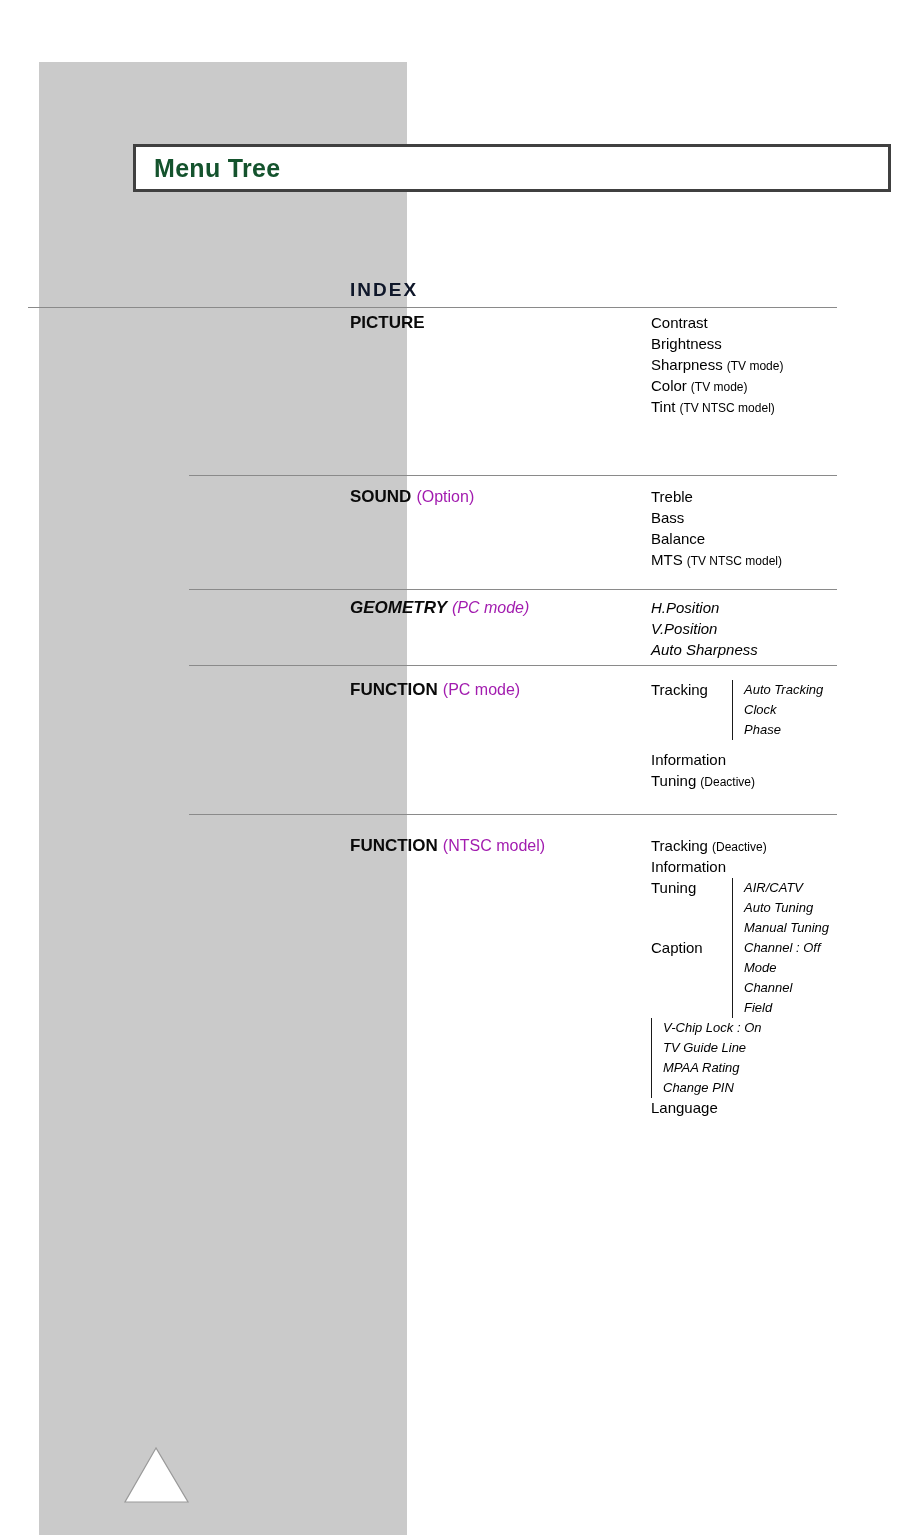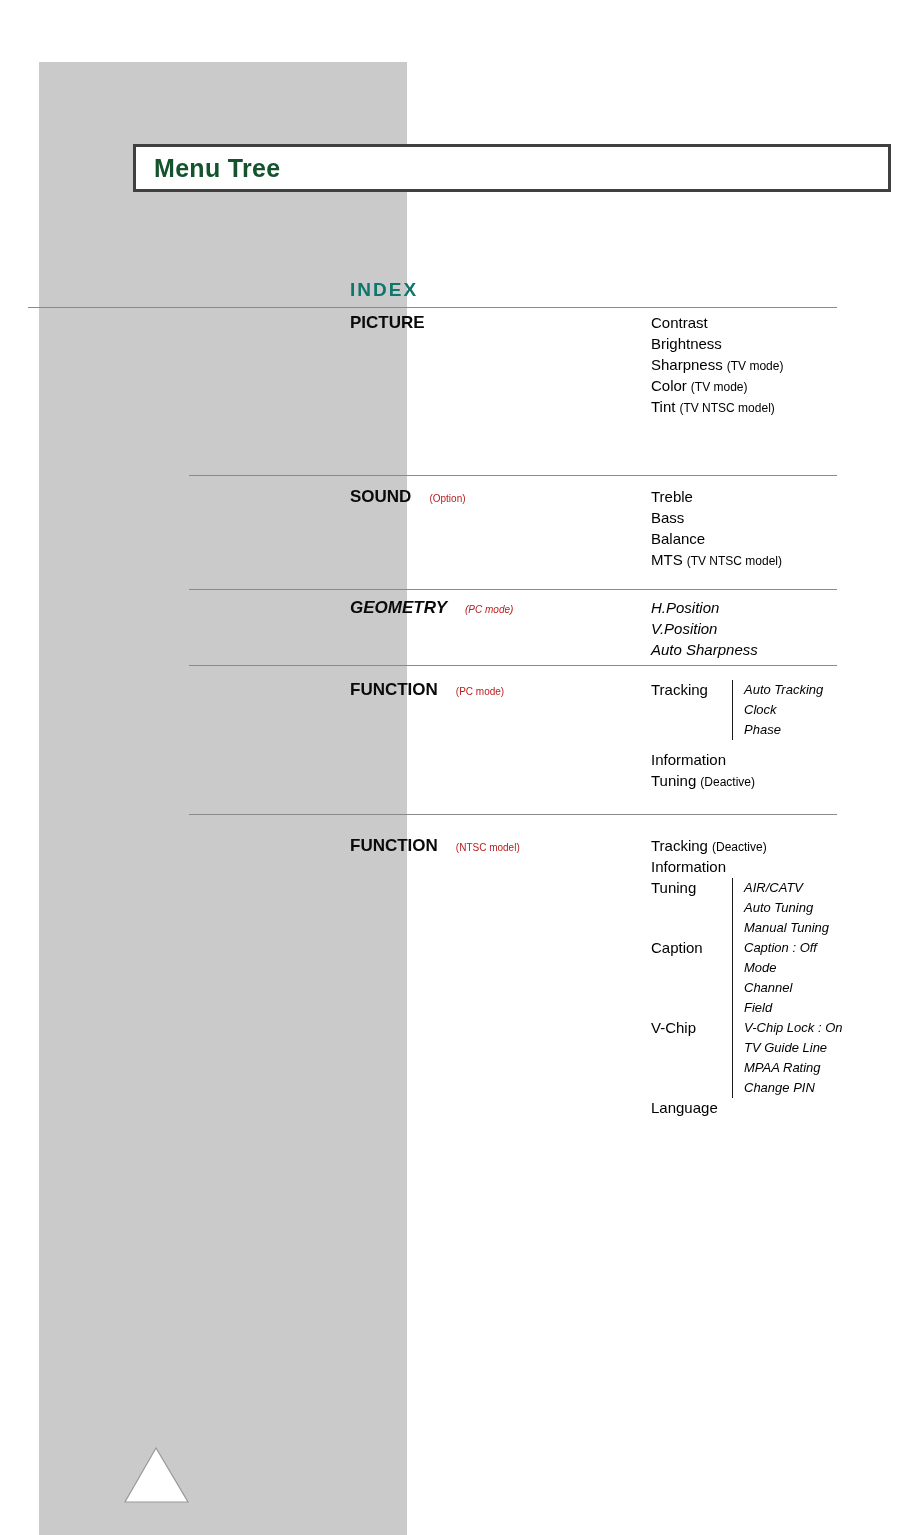--- a/index.html
+++ b/index.html
@@ -35,44 +35,44 @@
   .content {
     position:absolute;
     left:189px; top:280px; width:648px;
     z-index:1;
   }
   .index-row {
     margin-left:161px;
     font-size:19px;
     font-weight:bold;
     letter-spacing:2px;
-    color:#0f766e;
+    color:#0f172a;
     line-height:20px;
     padding-bottom:7px;
   }
   .index-rule { border-bottom:1px solid #8a8a8a; margin-left:-161px; }
   .section {
     display:grid;
     grid-template-columns:462px 1fr;
     align-items:start;
   }
   .section.ruled { border-top:1px solid #8a8a8a; }
   .sec-head {
     padding-left:161px;
     font-size:17px;
     font-weight:bold;
     color:#0a0a0a;
     line-height:20px;
     white-space:nowrap;
   }
   .sec-head .q {
     font-weight:normal;
-    font-size:10px;
-    color:#b91c1c;
-    margin-left:18px;
+    font-size:16px;
+    color:#a21caf;
+    margin-left:5px;
     letter-spacing:0;
   }
   .items { font-size:15px; line-height:20px; color:#000000; }
   .row { white-space:nowrap; }
   .row.with-subs { display:flex; }
   .lbl-w { width:81px; flex-shrink:0; }
   .subs {
     border-left:1.5px solid #1a1a1a;
     padding-left:11px;
     font-size:13px;
@@ -179,28 +179,27 @@
           <span class="lbl-w">Tuning</span>
           <div class="subs">
             <div class="sub">AIR/CATV</div>
             <div class="sub">Auto Tuning</div>
             <div class="sub">Manual Tuning</div>
           </div>
         </div>
         <div class="row with-subs">
           <span class="lbl-w">Caption</span>
           <div class="subs">
-            <div class="sub">Caption : Off</div>
+            <div class="sub">Channel : Off</div>
             <div class="sub">Mode</div>
             <div class="sub">Channel</div>
             <div class="sub">Field</div>
           </div>
         </div>
         <div class="row with-subs">
-          <span class="lbl-w">V-Chip</span>
           <div class="subs">
             <div class="sub">V-Chip Lock : On</div>
             <div class="sub">TV Guide Line</div>
             <div class="sub">MPAA Rating</div>
             <div class="sub">Change PIN</div>
           </div>
         </div>
         <div class="row"><span>Language</span><span class="note"></span></div>
       </div>
     </div>

